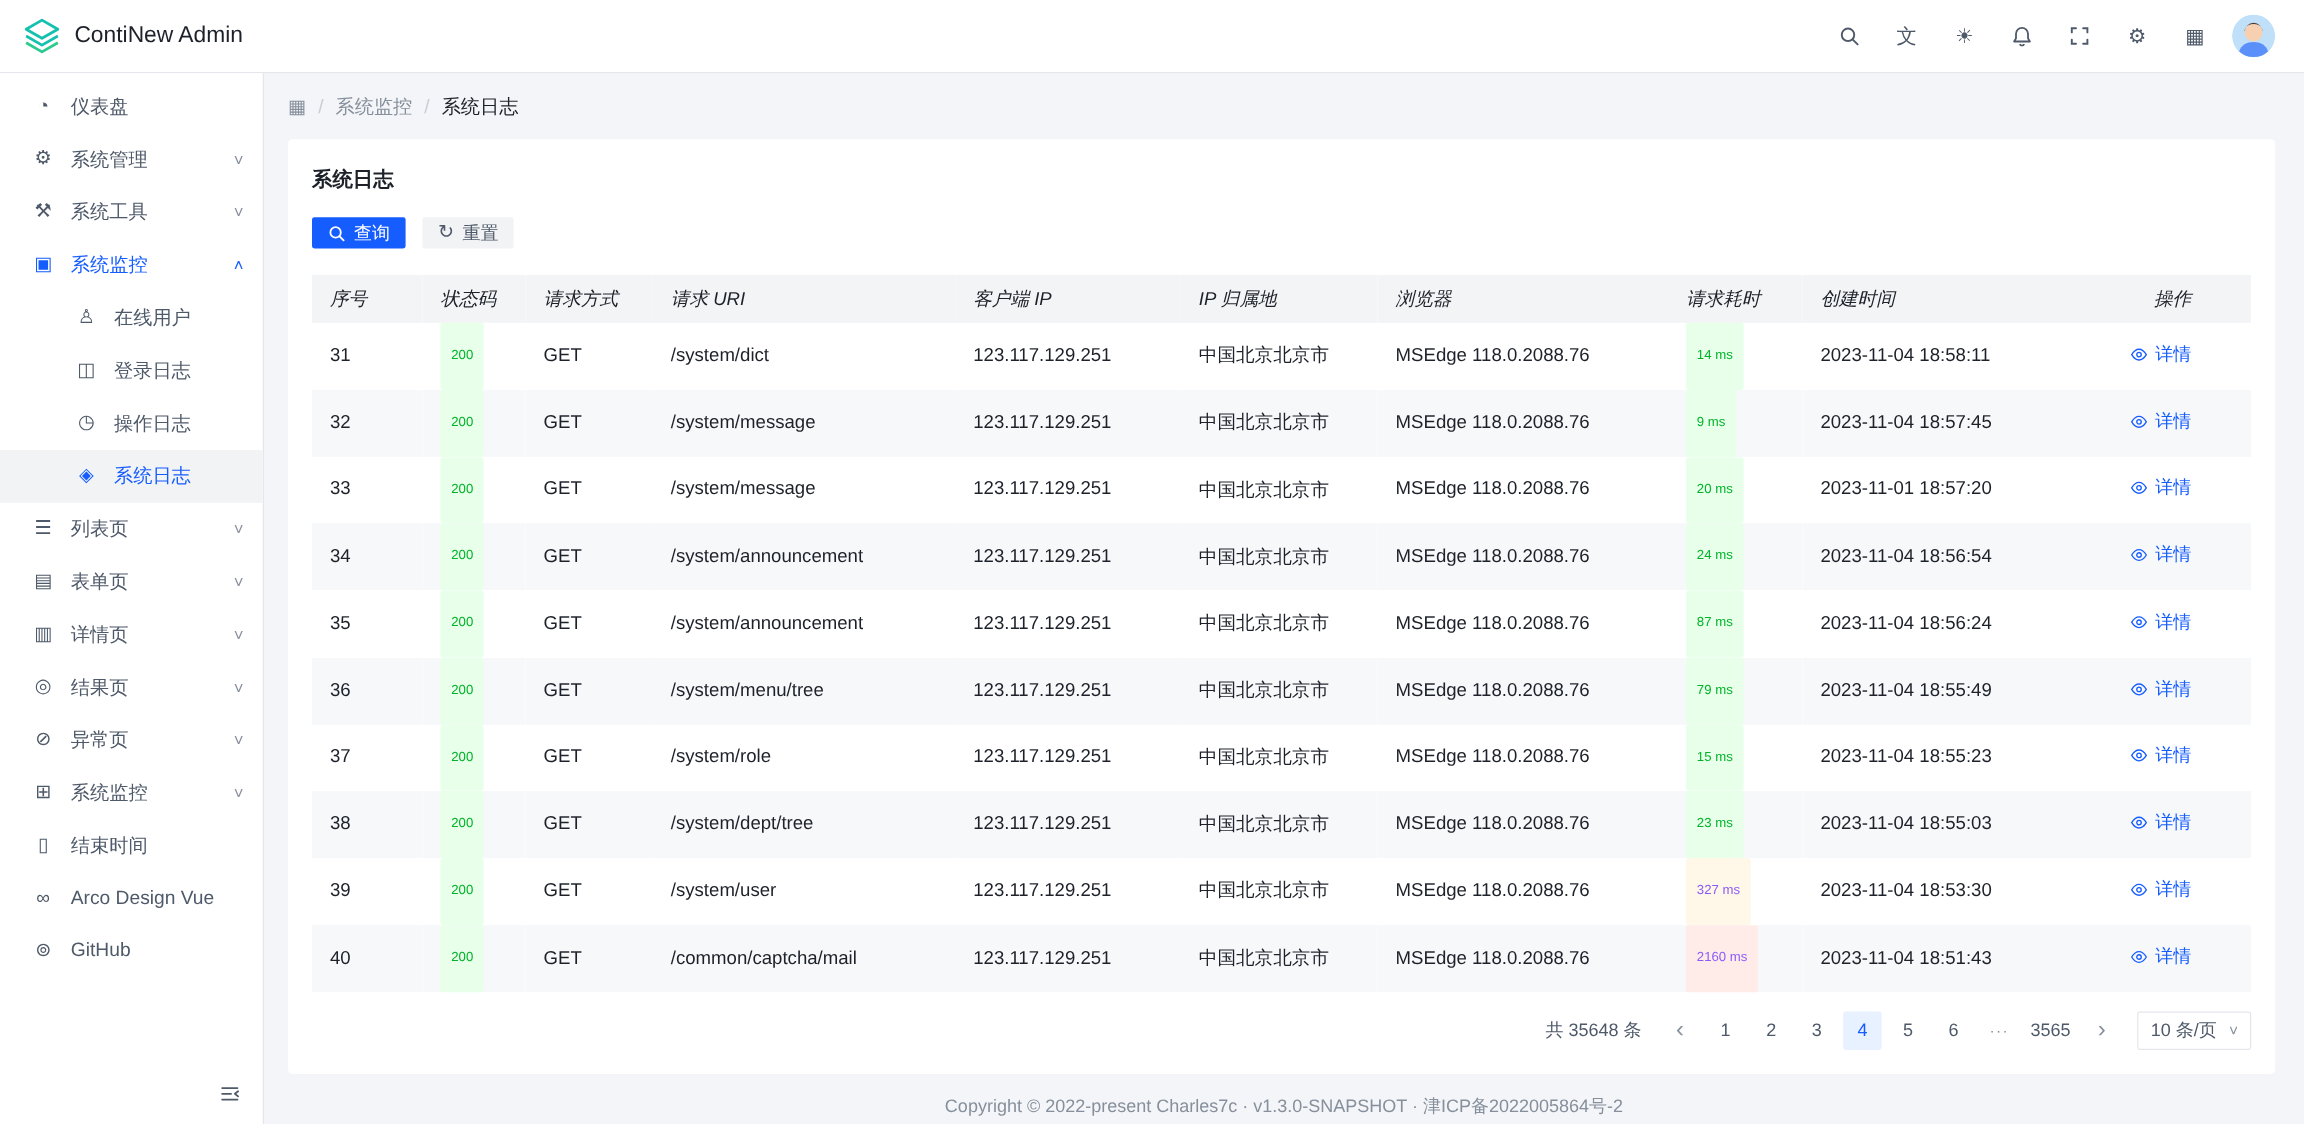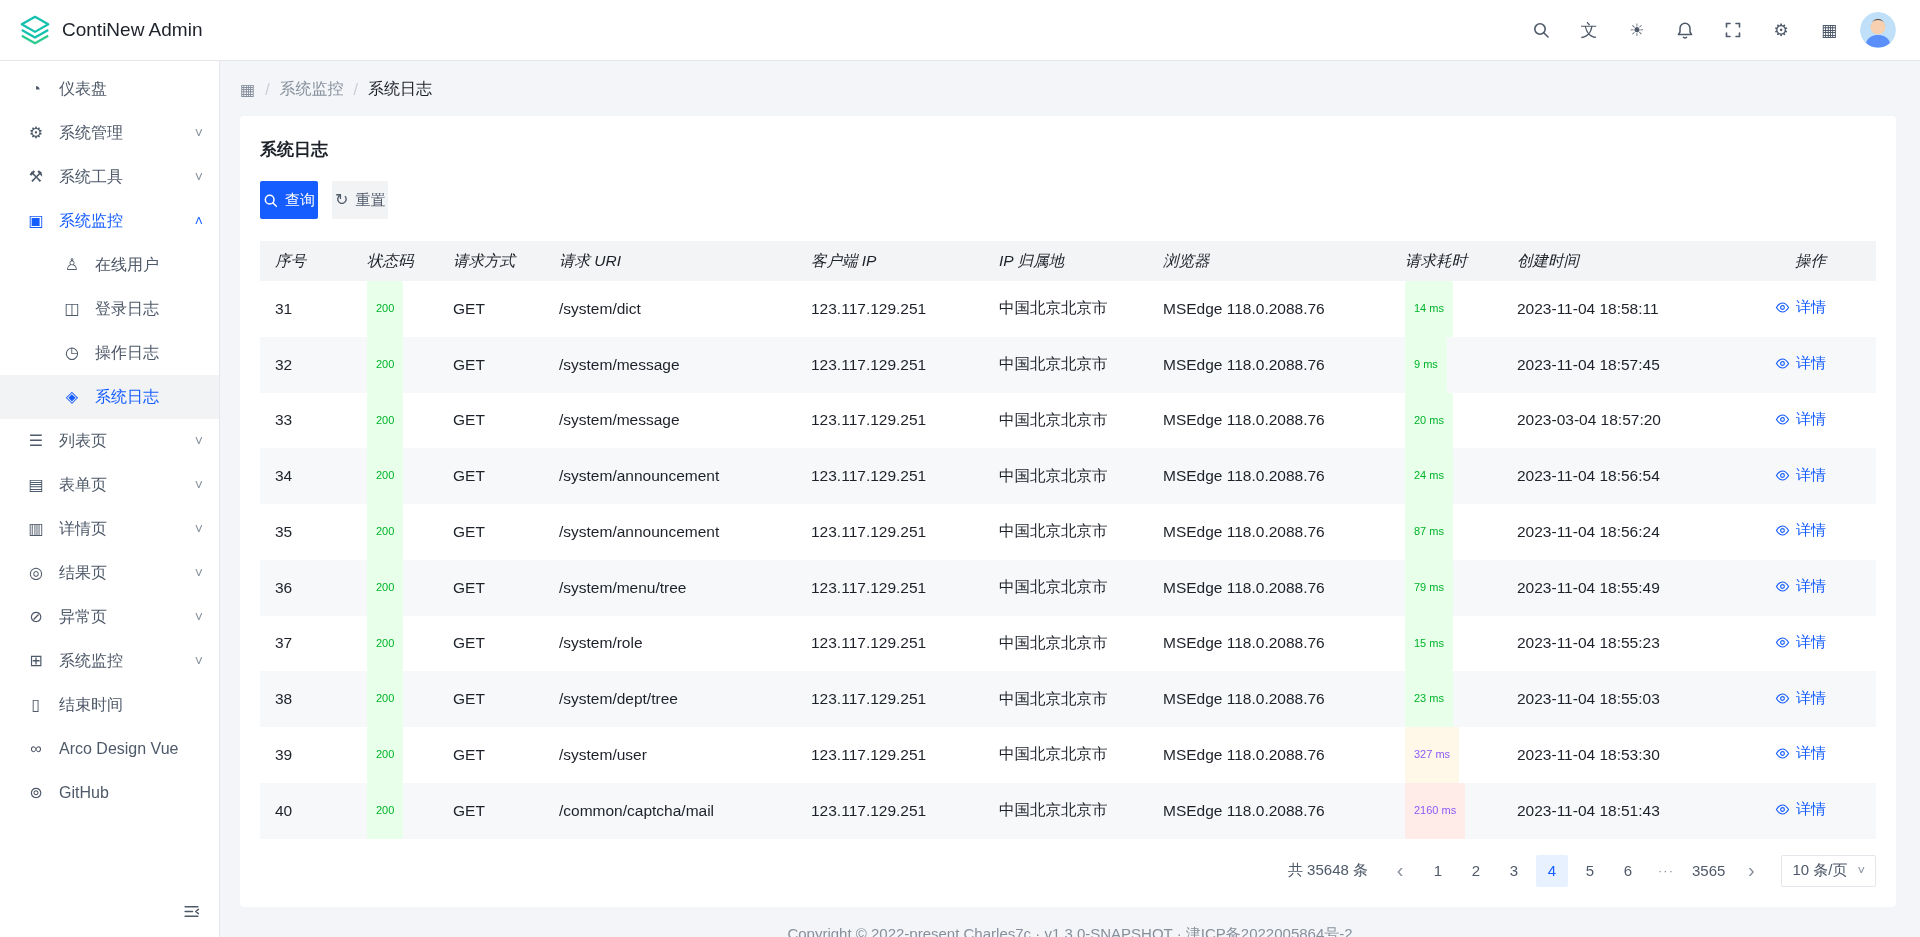--- a/index.html
+++ b/index.html
@@ -44,21 +44,21 @@
 
   .card { background: #fff; border-radius: 4px; margin: 16px 24px 0 20px; padding: 20px; }
   .page-title { font-size: 17px; font-weight: 600; color: #1d2129; margin: 2px 0 20px; }
 
   .filter-bar { display: flex; align-items: center; gap: 14px; margin-bottom: 22px; }
   .range-picker { width: 372px; height: 34px; border: 1px solid #e5e6eb; border-radius: 2px; background: #fff; display: flex; align-items: center; padding: 0 12px; gap: 8px; }
   .rp-input { border: none; outline: none; flex: 1; min-width: 0; font-size: 15px; font-family: inherit; color: #1d2129; background: transparent; }
   .rp-input::placeholder { color: #86909c; }
   .rp-sep { color: #86909c; font-size: 14px; }
   .rp-cal { color: #4e5969; display: flex; }
-  .btn { height: 38px; border: none; border-radius: 2px; font-size: 15px; display: flex; align-items: center; gap: 7px; padding: 0 3px; cursor: pointer; }
+  .btn { height: 26px; border: none; border-radius: 2px; font-size: 15px; display: flex; align-items: center; gap: 7px; padding: 0 13px; cursor: pointer; }
   .btn.primary { background: #165dff; color: #fff; }
   .btn.default { background: #f2f3f5; color: #4e5969; }
   .btn .ric { font-size: 16px; line-height: 1; }
 
   .log-table { width: 100%; border-collapse: collapse; table-layout: fixed; }
   .log-table th { background: #f3f4f6; height: 40px; font-size: 15.5px; font-weight: 500; color: #1d2129; text-align: left; padding: 0 8px 0 15px; overflow: hidden; white-space: nowrap; font-style: italic; }
   .log-table td { height: 47px; font-size: 15.5px; color: #1d2129; padding: 0 8px 0 15px; overflow: hidden; white-space: nowrap; }
   .log-table tbody tr:nth-child(even) { background: #f7f8fa; }
   .log-table th:last-child, .log-table td:last-child { text-align: right; padding-right: 50px; }
 
@@ -322,21 +322,21 @@
             </tr>
             <tr>
               <td>33</td>
               <td><span class="tag green">200</span></td>
               <td>GET</td>
               <td>/system/message</td>
               <td>123.117.129.251</td>
               <td>中国北京北京市</td>
               <td>MSEdge 118.0.2088.76</td>
               <td><span class="tag green">20 ms</span></td>
-              <td>2023-03-04 18:57:20</td>
+              <td>2023-11-01 18:57:20</td>
               <td><a class="detail-link">
                   <svg width="15" height="15" viewBox="0 0 16 16" style="flex:none">
                     <path d="M1.5 8C3.5 4.7 5.7 3.2 8 3.2s4.5 1.5 6.5 4.8c-2 3.3-4.2 4.8-6.5 4.8S3.5 11.3 1.5 8z" fill="none" stroke="currentColor" stroke-width="1.2"></path>
                     <circle cx="8" cy="8" r="2" fill="none" stroke="currentColor" stroke-width="1.2"></circle>
                   </svg>
                   <span>详情</span>
                 </a></td>
             </tr>
             <tr>
               <td>34</td>

